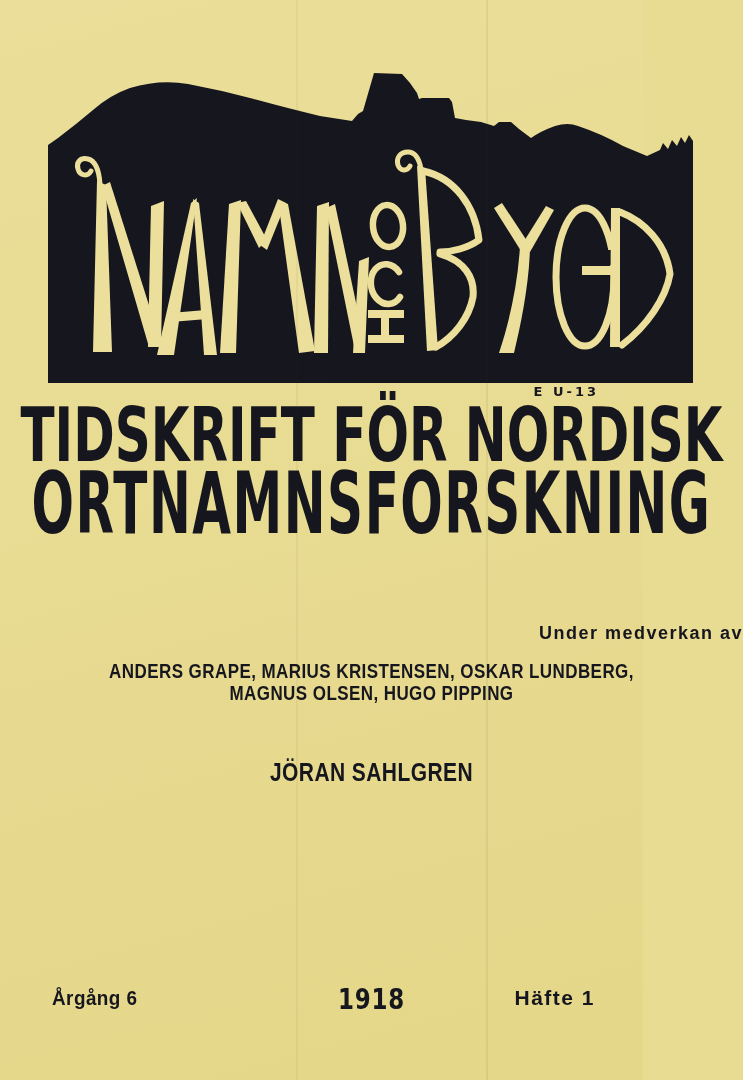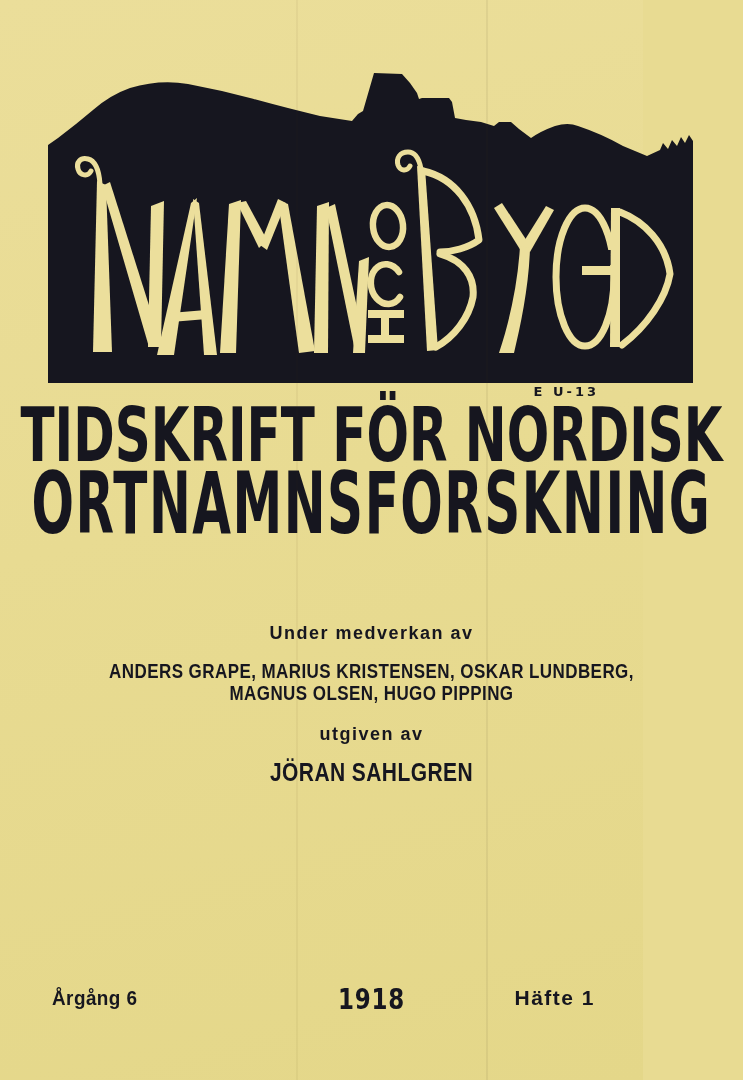--- a/index.html
+++ b/index.html
@@ -50,21 +50,21 @@
     transform-origin:center top;
   }
   .subtitle-line.line1 { top:398px; font-size:50px; line-height:50px; transform:scaleY(1.5); letter-spacing:0px; }
   .subtitle-line.line2 { top:462px; font-size:50px; line-height:50px; transform:scaleY(1.7); letter-spacing:1.5px; }
 
   .mid {
     position:absolute; left:0; width:743px; text-align:center;
     color:var(--ink); white-space:nowrap;
     transform-origin:center top;
   }
-  .mid.intro   { top:623px; font-size:18px; font-weight:bold; letter-spacing:1.5px; }
+  .mid.intro   { top:623px; font-size:18px; font-weight:bold; letter-spacing:1.5px;text-align:right; }
   .mid.names1  { top:660px; font-size:20px; font-weight:bold; letter-spacing:0.5px; transform:scaleX(0.85); }
   .mid.names2  { top:682px; font-size:20px; font-weight:bold; letter-spacing:0.5px; transform:scaleX(0.85); }
   .mid.utgiven { top:724px; font-size:18px; font-weight:bold; letter-spacing:1.5px; }
   .mid.editor  { top:758px; font-size:25px; font-weight:bold; letter-spacing:0.5px; transform:scaleX(0.84); }
 
   .footer-item {
     position:absolute; color:var(--ink); font-weight:bold;
     white-space:nowrap;
   }
   .footer-item.volume { left:52px;  top:986px; font-size:21px; letter-spacing:0.5px; transform:scaleX(0.9); transform-origin:left top; }
@@ -138,21 +138,20 @@
   </svg>
 
   <div class="signature">E U-13</div>
 
   <div class="subtitle-line line1">TIDSKRIFT FÖR NORDISK</div>
   <div class="subtitle-line line2">ORTNAMNSFORSKNING</div>
 
   <div class="mid intro">Under medverkan av</div>
   <div class="mid names1">ANDERS GRAPE, MARIUS KRISTENSEN, OSKAR LUNDBERG,</div>
   <div class="mid names2">MAGNUS OLSEN, HUGO PIPPING</div>
-  <div class="mid utgiven">utgiven av</div>
   <div class="mid editor">JÖRAN SAHLGREN</div>
 
   <div>
     <span class="footer-item volume">Årgång 6</span>
     <span class="footer-item year">1918</span>
     <span class="footer-item issue">Häfte 1</span>
   </div>
 
   <div class="crease left"></div>
   <div class="crease right"></div>

